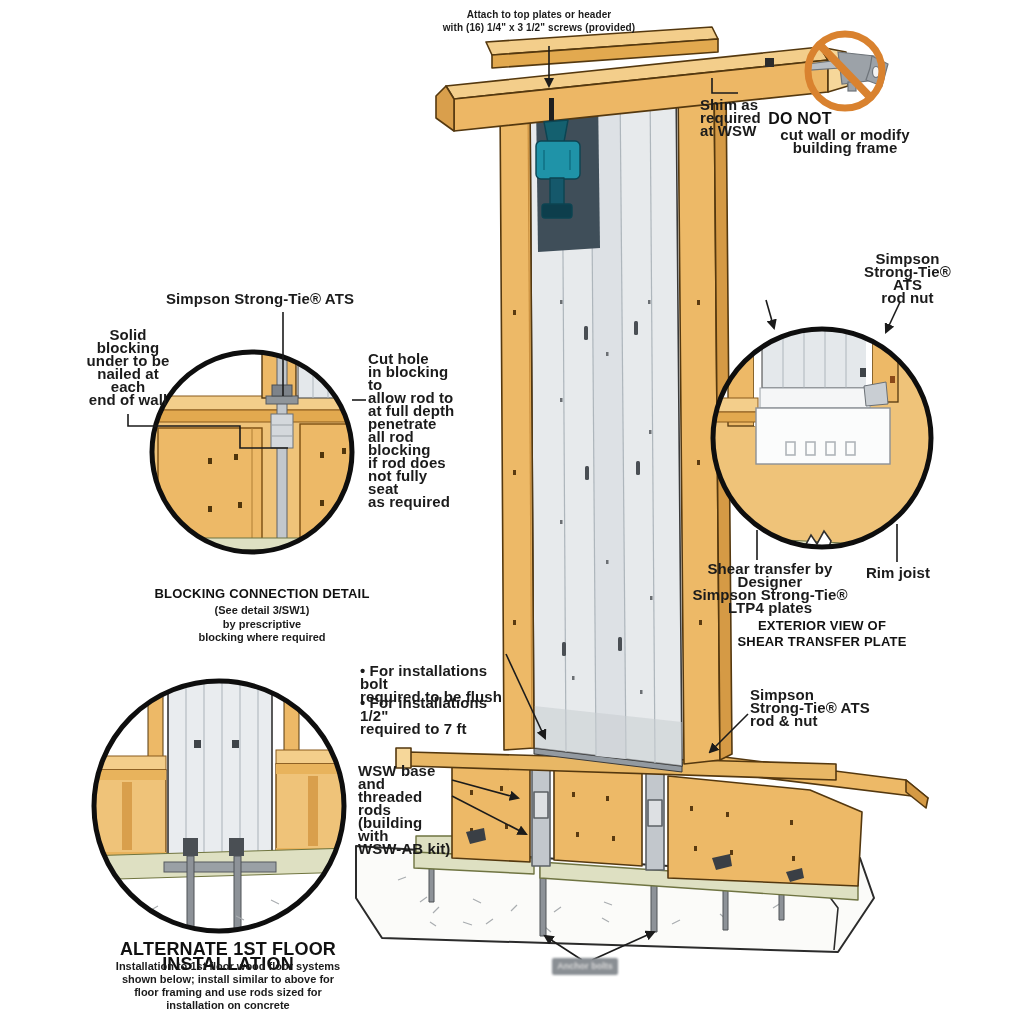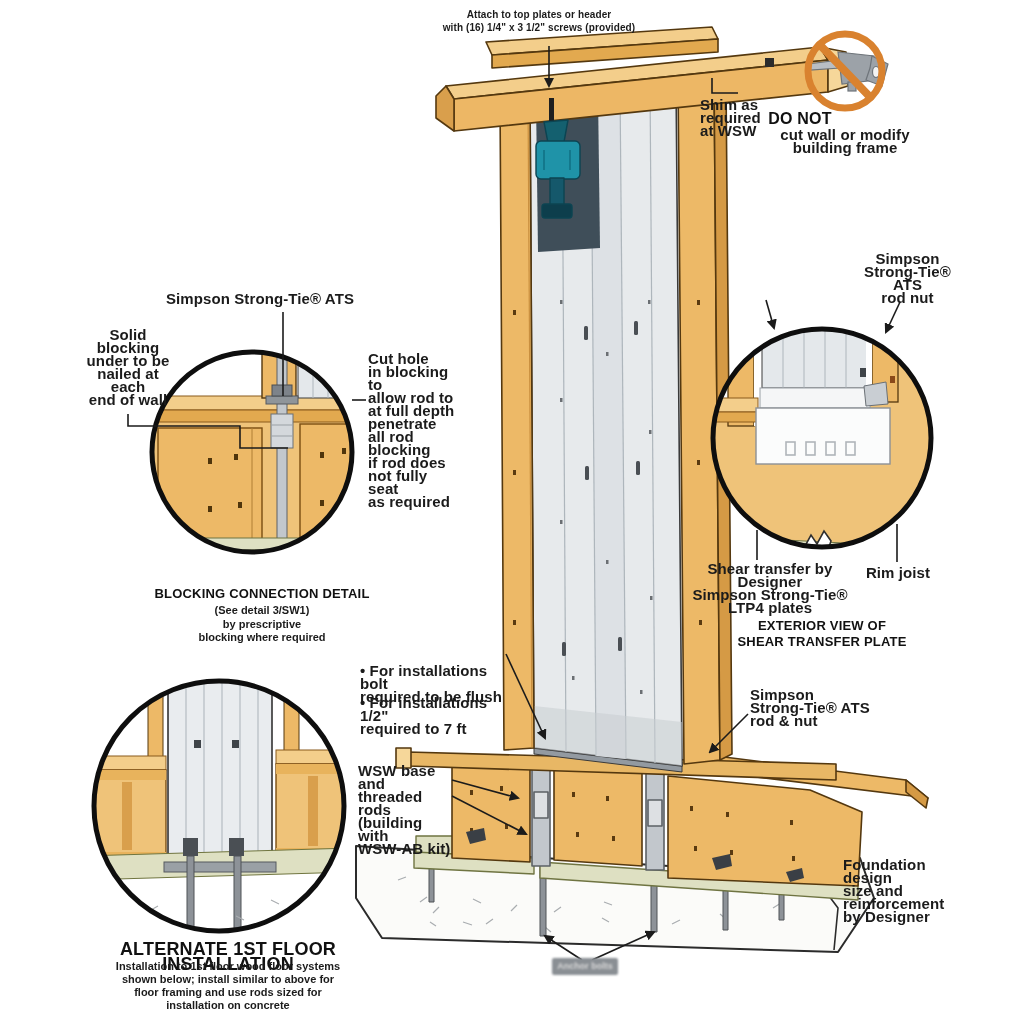--- a/index.html
+++ b/index.html
@@ -375,25 +375,20 @@
 LTP4 plates</div>
 <div class="lbl ctr" style="left:862px;top:566px;width:72px;">Rim joist</div>
 
 <div class="cap" style="left:712px;top:618px;width:220px;">EXTERIOR VIEW OF
 SHEAR TRANSFER PLATE</div>
 
 <div class="lbl" style="left:750px;top:688px;width:125px;">Simpson
 Strong-Tie® ATS
 rod &amp; nut</div>
 
-<div class="lbl" style="left:843px;top:858px;width:112px;">Foundation
-design
-size and
-reinforcement
-by Designer</div>
 
 <div class="cap" style="left:80px;top:942px;width:296px;font-size:18px;line-height:15px;">ALTERNATE 1ST FLOOR INSTALLATION</div>
 <div class="capsub" style="left:66px;top:960px;width:324px;font-size:11px;line-height:13px;">Installation to 1st floor wood floor systems
 shown below; install similar to above for
 floor framing and use rods sized for
 installation on concrete</div>
 
 <div class="blurbox" style="left:552px;top:958px;width:66px;height:17px;">Anchor bolts</div>
 
 </div>

